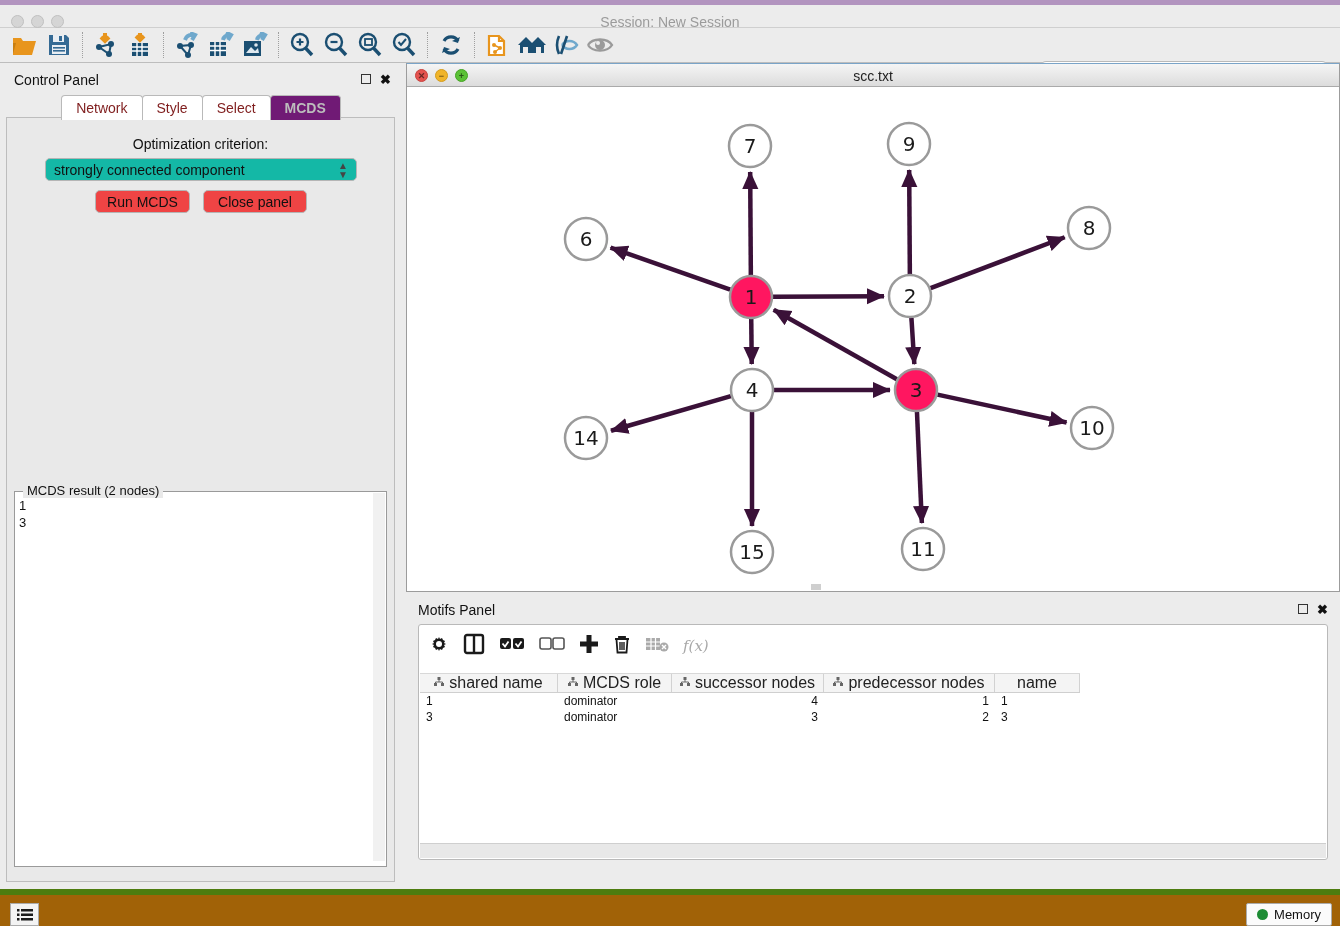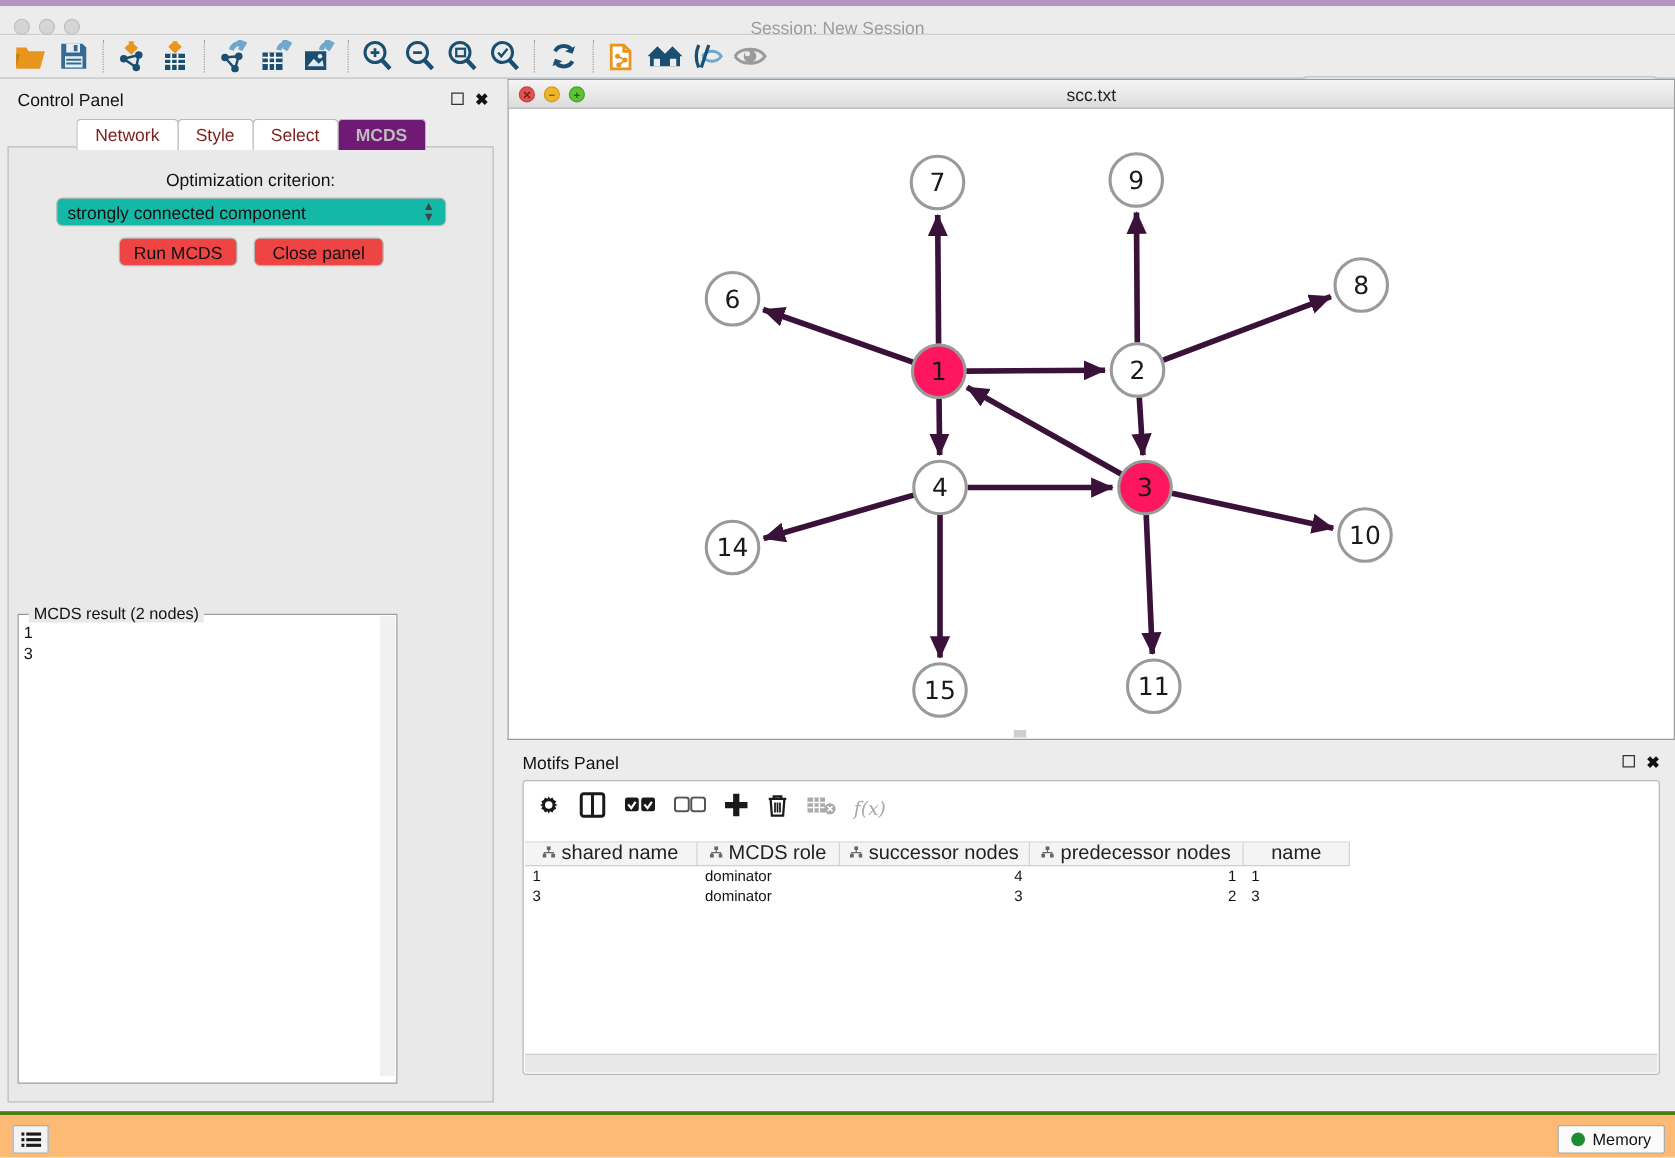--- a/index.html
+++ b/index.html
@@ -30,21 +30,21 @@
   #cp-tabs { position:absolute; left:0; top:32px; width:100%; display:flex; justify-content:center; }
   .tab { border:1px solid #b9b9b9; border-bottom:none; background:#fff; padding:4px 14px; font-size:14px; color:#7f1d1d; border-radius:4px 4px 0 0; margin-right:-1px; position:relative; z-index:2; }
   .tab.active { background:#701a75; color:#bcbcbc;font-weight:bold; }
   #cp-content { position:absolute; left:6px; top:54px; width:389px; height:765px; border:1px solid #bdbdbd; background:#e9e9e9; }
   #opt-label { position:absolute; left:0; top:18px; width:100%; text-align:center; font-size:14px; color:#111; }
   #opt-select { position:absolute; left:38px; top:40px; width:312px; height:23px; background:#14b8a6; border:1px solid #b5b5b5; border-radius:5px; font-size:14px; color:#111; display:flex; align-items:center; padding:0 8px; }
   #opt-select .arrows { margin-left:auto; font-size:10px; color:#444; line-height:9px; text-align:center; }
   .cp-btn { position:absolute; top:72px; height:23px; background:#ef4444; border:1px solid #b5b5b5; border-radius:5px; font-size:14px; color:#111; display:flex; align-items:center; justify-content:center; font-family:"Liberation Sans",sans-serif; }
   #run-btn { left:88px; width:95px; }
   #close-btn { left:196px; width:104px; }
-  #result-group { position:absolute; left:7px; top:373px; width:304px; height:376px; border:1px solid #9a9a9a; background:#fff; }
+  #result-group { position:absolute; left:7px; top:373px; width:373px; height:376px; border:1px solid #9a9a9a; background:#fff; }
   #result-title { position:absolute; left:8px; top:-9px; background:#e9e9e9; padding:0 4px; font-size:13px; color:#111; }
   #result-text { position:absolute; left:4px; top:5px; width:352px; height:362px; font-size:13px; color:#111; line-height:17px; white-space:pre; }
   #result-scroll { position:absolute; right:1px; top:1px; width:12px; height:368px; background:#f1f1f1; }
 
   
   #net-window { left:406px; top:63px; width:934px; height:529px; background:#fff; border:1px solid #9c9c9c; border-top:1px solid #7aa4c8; }
   #net-titlebar { position:absolute; left:0; top:0; width:100%; height:23px; background:linear-gradient(#f5f5f5,#dcdcdc); border-bottom:1px solid #aaa; }
   #net-lights { position:absolute; left:8px; top:5px; display:flex; gap:7px; }
   .nl { width:13px; height:13px; border-radius:50%; font-size:9px; font-weight:bold; color:rgba(0,0,0,.55); display:flex; align-items:center; justify-content:center; }
   .nl.red { background:#e4524e; border:1px solid #c8423e; }
@@ -66,21 +66,21 @@
   .tr { display:flex; height:16px; }
   .td { font-size:12px; color:#111; padding:0 6px; line-height:16px; }
   #tp-hscrollarea { position:absolute; left:1px; bottom:1px; right:1px; height:15px; background:#e8e8e8; border-top:1px solid #cfcfcf; }
   #tp-tabs { position:absolute; left:0; top:270px; width:100%; display:flex; justify-content:center; }
   .tp-tab { border:1px solid #b9b9b9; background:#fff; padding:4px 16px; font-size:14px; color:#111; margin-right:-1px; }
   .tp-tab:first-child { border-radius:5px 0 0 5px; }
   .tp-tab:last-child { border-radius:0 5px 5px 0; }
   .tp-tab.active { background:#d9d9d9; color:#b5b5b5; }
 
   
-  #statusbar { left:0; top:889px; width:1340px; height:37px; background:#fdba74; border-top:3px solid #4d7c0f; }
+  #statusbar { left:0; top:889px; width:1340px; height:37px; background:#a16207; border-top:6px solid #4d7c0f; }
   #menu-btn { position:absolute; left:10px; top:8px; width:29px; height:23px; background:#f3f3f3; border:1px solid #ababab; display:flex; align-items:center; justify-content:center; font-size:14px; color:#222; }
   #memory-btn { position:absolute; right:8px; top:8px; height:23px; background:#fbfbfb; border:1px solid #ababab; border-radius:2px; display:flex; align-items:center; padding:0 10px; gap:6px; font-size:13px; color:#111; }
   #memory-dot { width:11px; height:11px; border-radius:50%; background:#1d8c34; }
 
   svg text { font-family:"DejaVu Sans", sans-serif; }
 </style>
 </head>
 <body>
 
 <div id="stage">

